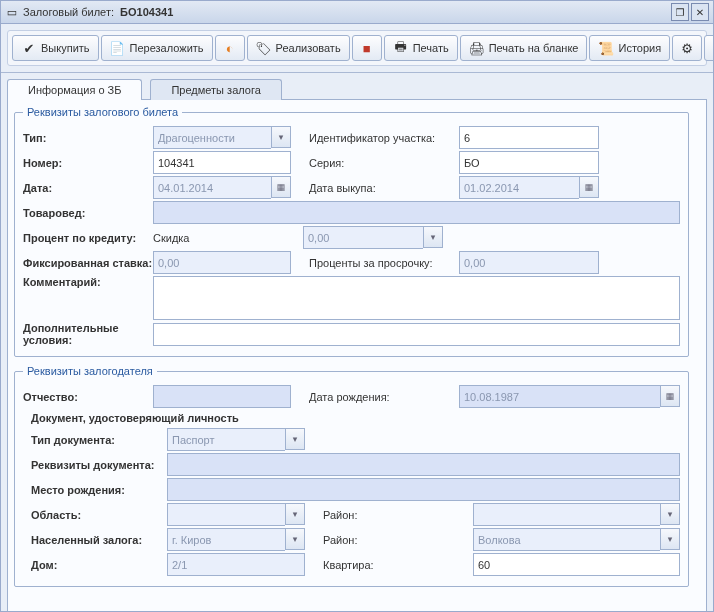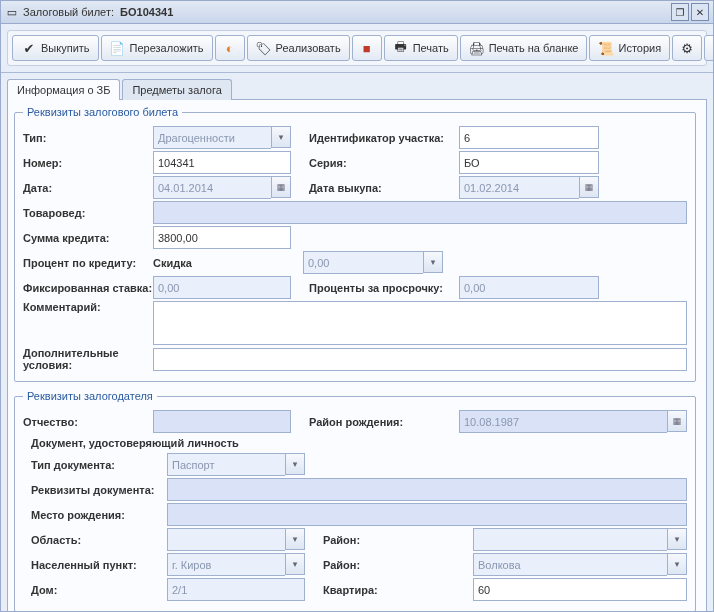--- a/index.html
+++ b/index.html
@@ -8,31 +8,31 @@
 .titlebar .doc-icon{width:14px;height:14px;margin-right:4px;display:flex;align-items:center;justify-content:center}
 .titlebar .title{flex:1}
 .titlebar .win-btn{width:16px;height:16px;margin-left:2px;display:flex;align-items:center;justify-content:center;border:1px solid #7a8bb0;background:#dbe4f2;cursor:pointer;font-size:10px}
 .toolbar-wrap{padding:6px;border-bottom:1px solid #aab9d4}
 .toolbar{display:flex;gap:2px;background:#f3f6fb;border:1px solid #c3cfe4;border-radius:3px;padding:4px}
 .tbtn{display:flex;align-items:center;gap:4px;background:linear-gradient(#fdfdfe,#e3eaf4);border:1px solid #9fb1cf;border-radius:3px;padding:4px 8px;cursor:pointer;white-space:nowrap}
 .tbtn .ico{width:16px;height:16px;display:flex;align-items:center;justify-content:center;font-size:13px}
 .tbtn.icon-only{padding:4px 6px}
 .content{padding:6px}
 .tabs{display:flex;gap:0;margin-bottom:-1px}
-.tab{background:#dfe7f3;border:1px solid #9fb1cf;border-bottom:none;padding:4px 9px;border-radius:3px 3px 0 0;cursor:pointer;margin-right:2px}
+.tab{background:#dfe7f3;border:1px solid #9fb1cf;border-bottom:none;padding:4px 20px;border-radius:3px 3px 0 0;cursor:pointer;margin-right:8px}
 .tab.active{background:#fafcff}
 .panel{background:#fafcff;border:1px solid #9fb1cf;padding:6px;height:523px;box-sizing:border-box;overflow:auto}
-fieldset{border:1px solid #9fb1cf;border-radius:2px;margin:0 4px 8px 0;padding:6px 8px 8px 8px}
+fieldset{border:1px solid #9fb1cf;border-radius:2px;margin:0 11px 8px 0;padding:6px 8px 8px 8px}
 legend{color:#2a5aa0;padding:0 4px}
 .row{display:flex;align-items:center;margin:2px 0;min-height:22px}
 .lbl{width:130px;font-weight:bold}
 .row.inner .lbl{width:136px}
 .fld{width:138px;margin-right:18px;display:flex}
 .fld.wide{width:auto;flex:1;margin-right:0}
-.lbl2{width:150px;font-weight:bold}
+.lbl2{width:150px;font-weight:normal}
 .fld2{width:140px;display:flex}
 .fld2.wide{flex:1;width:auto}
 input[type=text],textarea{width:100%;box-sizing:border-box;border:1px solid #9fb1cf;background:#fff;padding:2px 4px;font:inherit;color:#333;height:23px}
 textarea{height:44px;resize:none}
 input.ro{background:#e9effb;color:#8a97b0}
 .drop{display:flex;width:100%}
 .drop input{flex:1;border-right:none;border-radius:0}
 .drop .dbtn{width:18px;height:20px;border:1px solid #9fb1cf;background:linear-gradient(#f6f8fc,#dde6f3);display:flex;align-items:center;justify-content:center;cursor:pointer;font-size:9px;color:#667}
 .highlight input{background:#d9e2f7}
 .sub-indent{padding-left:8px}
@@ -144,26 +144,20 @@
             </div>
         </div>
 
         <div class="row highlight">
           <div class="lbl">Товаровед:</div>
           <div class="fld wide">
               <input type="text" value="" style="">
             </div>
         </div>
 
-        <div class="row">
-          <div class="lbl">Сумма кредита:</div>
-          <div class="fld">
-              <input type="text" value="3800,00" style="">
-            </div>
-        </div>
 
         <div class="row">
           <div class="lbl">Процент по кредиту:</div>
           <div class="lbl2">Скидка</div>
           <div class="fld2">
               <div class="drop">
                 <input class="ro" type="text" readonly="" value="0,00" style="">
                 <div class="dbtn">▾</div>
               </div>
             </div>
@@ -197,21 +191,21 @@
 
       <fieldset>
         <legend>Реквизиты залогодателя</legend>
 
 
         <div class="row highlight">
           <div class="lbl">Отчество:</div>
           <div class="fld">
               <input type="text" value="" style="">
             </div>
-          <div class="lbl2">Район рождения:</div>
+          <div class="lbl2">Дата рождения:</div>
           <div class="fld2 wide">
               <div class="drop">
                 <input class="ro" type="text" readonly="" value="10.08.1987" style="">
                 <div class="dbtn">▦</div>
               </div>
             </div>
         </div>
 
         <div class="sub-indent">
           <div style="font-weight:bold;margin:4px 0">Документ, удостоверяющий личность</div>
@@ -251,21 +245,21 @@
             <div class="lbl2">Район:</div>
             <div class="fld2 wide">
                 <div class="drop">
                   <input class="ro" type="text" readonly="" value="" style="">
                   <div class="dbtn">▾</div>
                 </div>
               </div>
           </div>
 
           <div class="row inner">
-            <div class="lbl">Населенный пункт:</div>
+            <div class="lbl">Населенный залога:</div>
             <div class="fld">
                 <div class="drop">
                   <input class="ro" type="text" readonly="" value="г. Киров" style="">
                   <div class="dbtn">▾</div>
                 </div>
               </div>
             <div class="lbl2">Район:</div>
             <div class="fld2 wide">
                 <div class="drop">
                   <input class="ro" type="text" readonly="" value="Волкова" style="">

